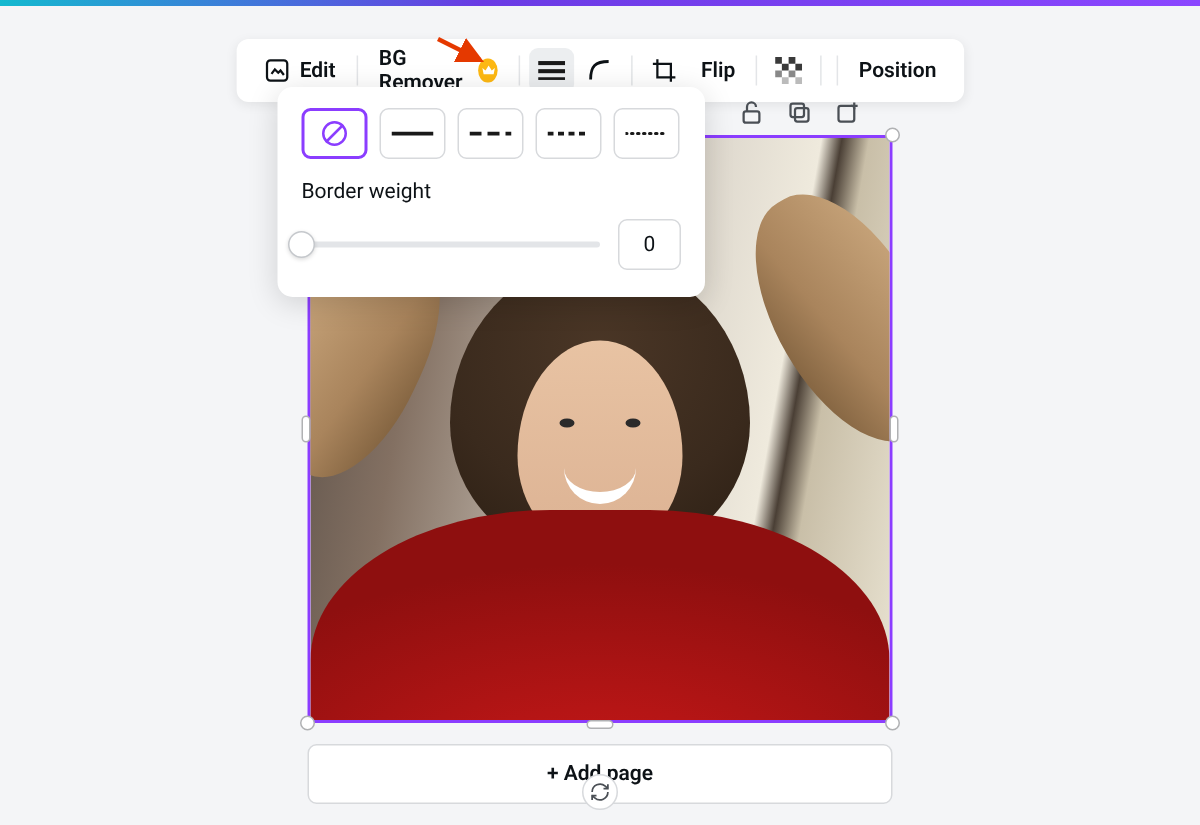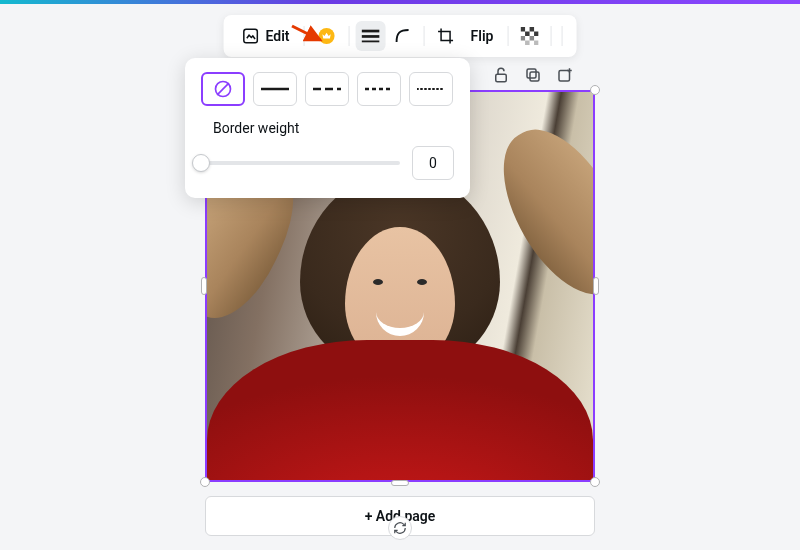--- a/index.html
+++ b/index.html
@@ -1,19 +1,19 @@
 <!DOCTYPE html>
 <html><head>
 <meta charset="utf-8">
 <style>
   * { box-sizing: border-box; margin: 0; padding: 0; font-family: -apple-system, BlinkMacSystemFont, "Segoe UI", Roboto, sans-serif; }
   body { width: 800px; height: 550px; background: #f4f5f7; overflow: hidden; position: relative; }
   .top-gradient { position: absolute; top: 0; left: 0; right: 0; height: 4px; background: linear-gradient(90deg, #13b9cf 0%, #6a3be4 40%, #8b46ff 100%); }
   .toolbar {
-    position: absolute; top: 15px; left: 50%; transform: translateX(-50%);
+    position: absolute; top: 26px; left: 50%; transform: translateX(-50%);
     background: #fff; border-radius: 8px; box-shadow: 0 2px 8px rgba(0,0,0,0.08);
     display: flex; align-items: center; padding: 4px 10px; height: 42px; gap: 2px;
   }
   .tb-item { display: flex; align-items: center; gap: 6px; padding: 6px 8px; border-radius: 6px; font-size: 14px; font-weight: 600; color: #0d1216; cursor: pointer; position: relative; }
   .tb-item.icon-only { padding: 6px; }
   .tb-item.active { background: #eceef0; }
   .tb-sep { width: 1px; height: 20px; background: #e3e5e8; margin: 0 4px; }
   .tb-icon { width: 18px; height: 18px; display: flex; align-items: center; justify-content: center; }
   .premium-badge { width: 16px; height: 16px; border-radius: 50%; background: #fdb813; display:flex;align-items:center;justify-content:center; }
   .purple-dot { position: absolute; top: 2px; right: 2px; width: 7px; height: 7px; border-radius: 50%; background: #8b3dff; }
@@ -48,21 +48,21 @@
   .handle-edge.r{ right:-4px; top:50%; transform:translateY(-50%); width:6px; height:18px;}
 
   .popover {
     position:absolute; top:58px; left:185px; width:285px; background:#fff; border-radius:10px;
     box-shadow: 0 4px 20px rgba(0,0,0,0.15); padding:14px 16px 18px 16px; z-index:5;
   }
   .style-row { display:flex; gap:8px; }
   .style-btn { width:44px; height:34px; border:1px solid #d7d9dc; border-radius:6px; display:flex; align-items:center; justify-content:center; cursor:pointer; background:#fff; }
   .style-btn.selected { border:2px solid #8b3dff; }
   .style-btn.selected svg { stroke:#8b3dff; }
-  .bw-label { font-size:14px; color:#0d1216; margin:14px 0 10px 12px; }
+  .bw-label { font-size:14px; color:#0d1216; margin:14px 0 10px 0; }
   .slider-row { display:flex; align-items:center; gap:12px; }
   .slider { flex:1; height:4px; background:#e3e5e8; border-radius:2px; position:relative; }
   .slider-thumb { position:absolute; left:0; top:50%; transform:translate(-50%,-50%); width:18px; height:18px; border-radius:50%; background:#fff; border:1px solid #c5c8cc; box-shadow:0 1px 3px rgba(0,0,0,0.15); }
   .weight-box { width:42px; height:34px; border:1px solid #d7d9dc; border-radius:6px; display:flex; align-items:center; justify-content:center; font-size:14px; color:#0d1216; }
 
   .arrow { position:absolute; top:22px; left:290px; z-index:6; pointer-events:none; }
 
   .add-bar { position:absolute; top:496px; left:205px; width:390px; height:40px; border:1px solid #d7d9dc; border-radius:6px; display:flex; align-items:center; justify-content:center; gap:4px; font-size:14px; font-weight:600; color:#0d1216; background:#fff; cursor:pointer; }
   .refresh-badge { position:absolute; top:516px; left:388px; width:24px; height:24px; border-radius:50%; background:#fff; border:1px solid #d7d9dc; display:flex; align-items:center; justify-content:center; z-index:2; }
 </style>
@@ -76,20 +76,21 @@
     <span class="tb-icon">
       <svg width="18" height="18" viewBox="0 0 24 24" fill="none" stroke="#0d1216" stroke-width="2">
           <rect x="3" y="3" width="18" height="18" rx="3"></rect>
           <path d="M7 15l3-4 3 3 2-2 3 4"></path>
         </svg>
     </span>
     <span>Edit</span>
   </div>
   <div class="tb-sep"></div>
   <div class="tb-item">
+    <span>BG Remover</span>
     <span class="premium-badge">
       <svg width="10" height="10" viewBox="0 0 24 24" fill="#fff">
           <path d="M4 18h16l2-10-5 4-5-8-5 8-5-4z"></path>
         </svg>
     </span>
   </div>
   <div class="tb-sep"></div>
   <div class="tb-item icon-only active">
     <span class="tb-icon">
       <svg width="20" height="16" viewBox="0 0 20 16">
@@ -128,20 +129,23 @@
           <rect x="13.5" y="4.5" width="4.5" height="4.5" fill="#3a3a3a"></rect>
         <rect x="0" y="9" width="4.5" height="4.5" fill="#888"></rect>
           <rect x="9" y="9" width="4.5" height="4.5" fill="#888"></rect>
         <rect x="4.5" y="13.5" width="4.5" height="4.5" fill="#bbb"></rect>
           <rect x="13.5" y="13.5" width="4.5" height="4.5" fill="#bbb"></rect>
       </svg>
     </span>
   </div>
   <div class="tb-sep"></div>
   <div class="tb-sep"></div>
+  <div class="tb-item">
+    <span>Position</span>
+  </div>
 </div>
 
 <div class="mini-toolbar">
   <div class="mini-btn">
     <svg width="18" height="18" viewBox="0 0 24 24" fill="none" stroke="#4a4f55" stroke-width="2">
         <rect x="5" y="11" width="14" height="10" rx="2"></rect>
         <path d="M8 11V7a4 4 0 0 1 8 0"></path>
       </svg>
   </div>
   <div class="mini-btn">

